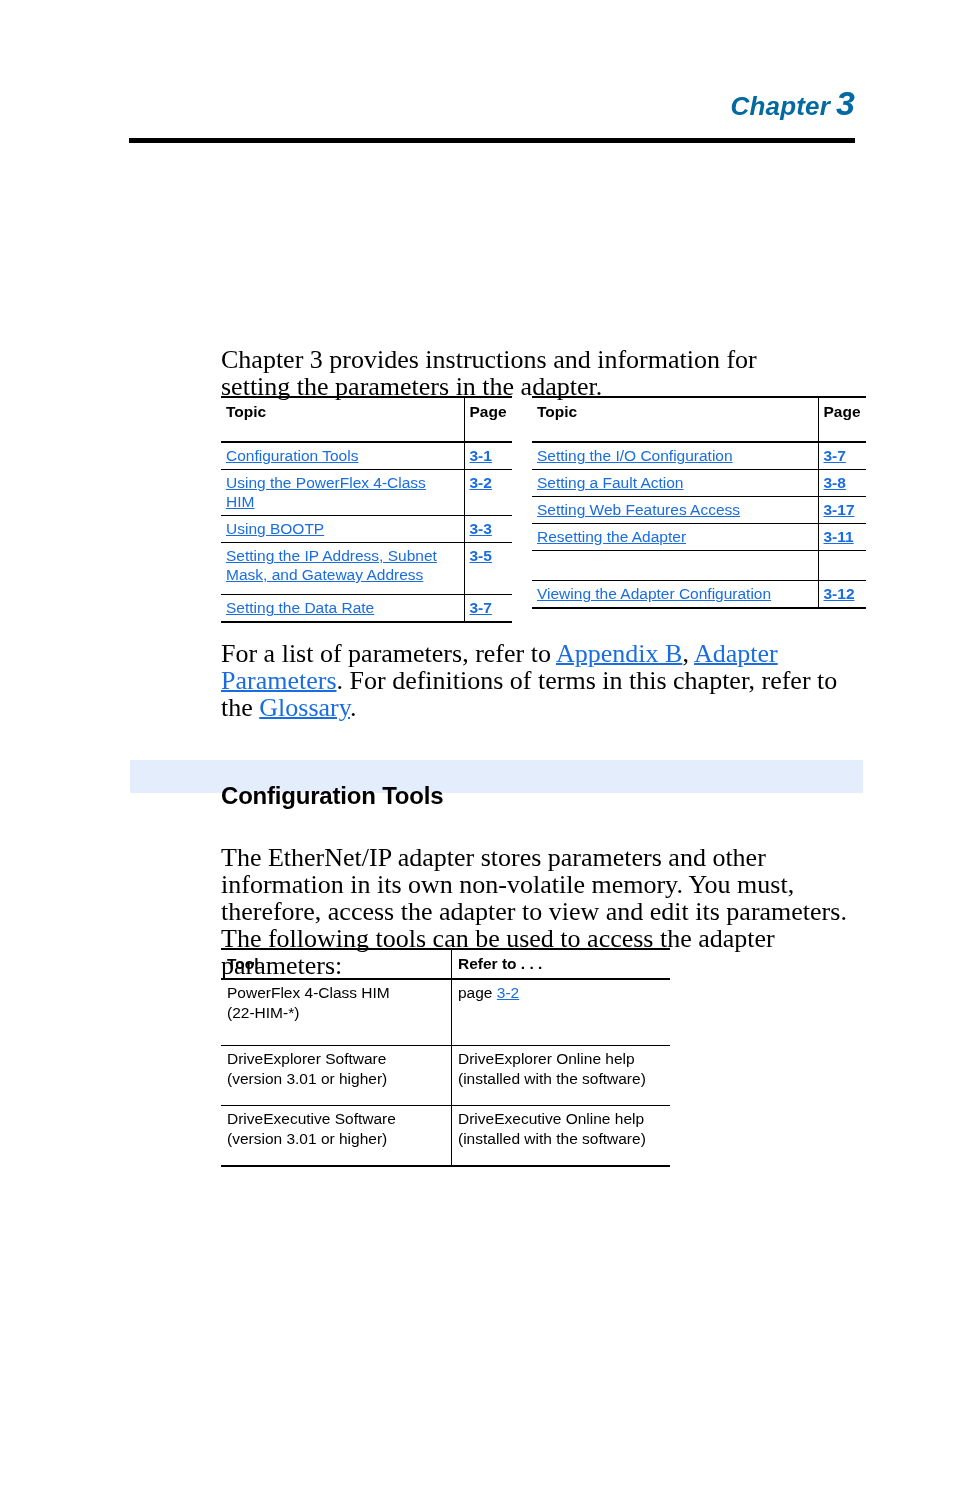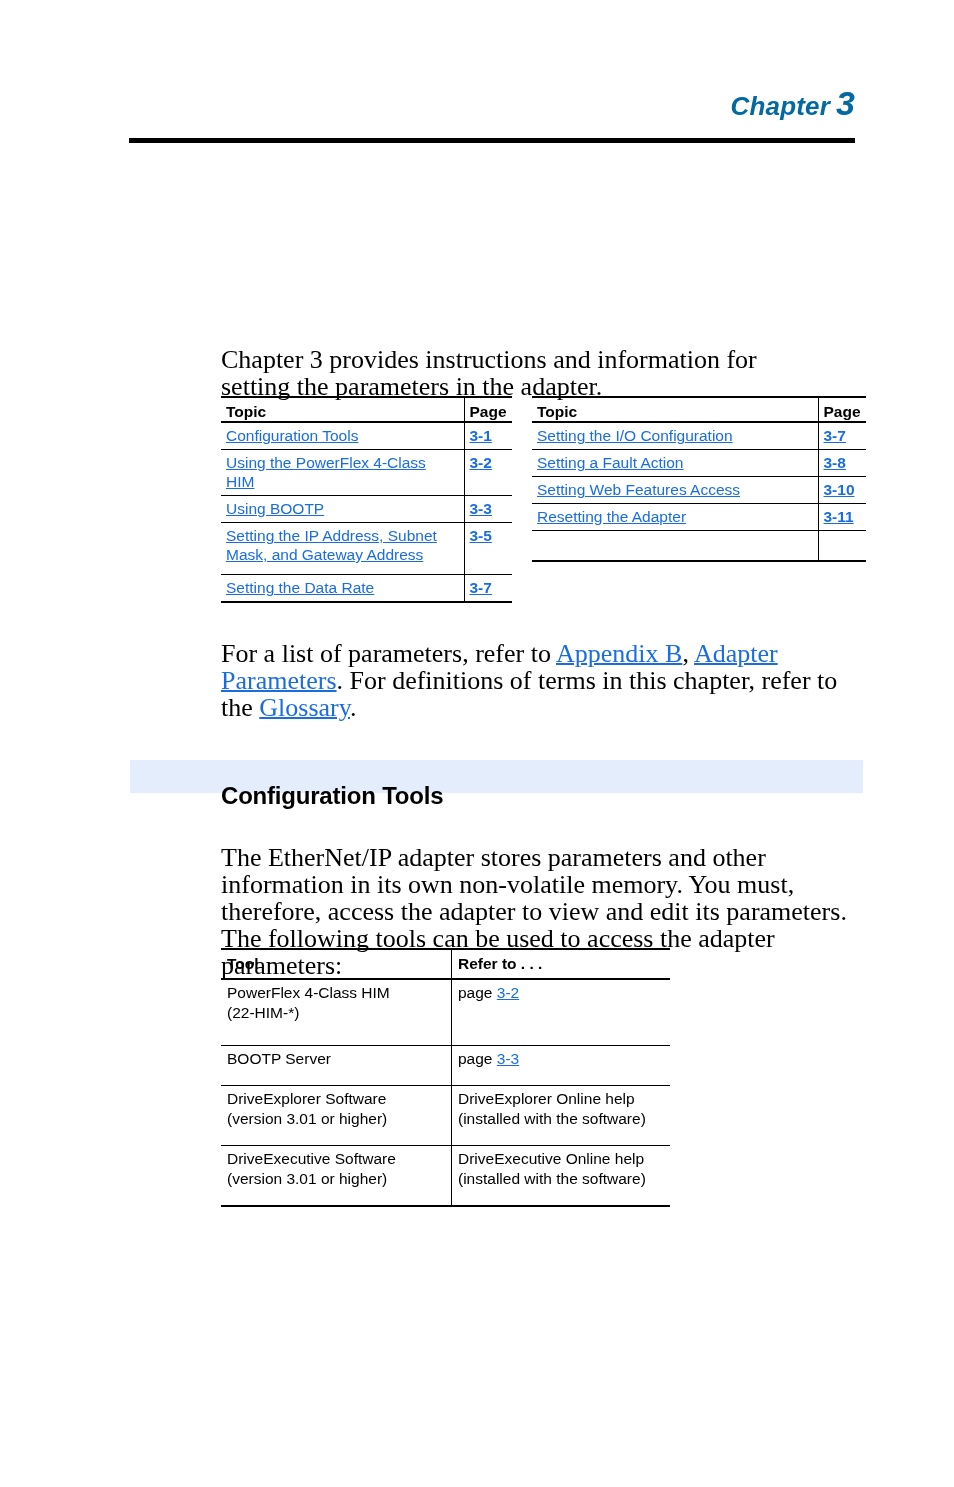--- a/index.html
+++ b/index.html
@@ -100,21 +100,21 @@
     padding: 3px 5px 4px 5px;
     vertical-align: top;
     line-height: 19px;
   }
   .topic-table th {
     border-top: 2.5px solid #000;
     border-bottom: 2.5px solid #000;
     font-weight: bold;
     text-align: left;
     padding-top: 4px;
-    padding-bottom: 0;
+    padding-bottom: 20px;
   }
   .topic-table tr:last-child td {
     border-bottom: 2.5px solid #000;
   }
   .topic-table th:first-child,
   .topic-table td:first-child { border-left: none; }
   .topic-table th:last-child,
   .topic-table td:last-child  { border-right: none; }
 
   .topic-table .col-topic { width: auto; }
@@ -247,30 +247,34 @@
       <tr>
         <td><span class="doclink">Setting the I/O Configuration</span></td>
         <td class="pagecell"><span class="doclink">3-7</span></td>
       </tr>
       <tr>
         <td><span class="doclink">Setting a Fault Action</span></td>
         <td class="pagecell"><span class="doclink">3-8</span></td>
       </tr>
       <tr>
         <td><span class="doclink">Setting Web Features Access</span></td>
-        <td class="pagecell"><span class="doclink">3-10</span></td>
+        <td class="pagecell"><span class="doclink">3-17</span></td>
       </tr>
       <tr>
         <td><span class="doclink">Resetting the Adapter</span></td>
         <td class="pagecell"><span class="doclink">3-11</span></td>
       </tr>
       <tr class="spacer">
         <td></td>
         <td></td>
       </tr>
+      <tr>
+        <td><span class="doclink">Viewing the Adapter Configuration</span></td>
+        <td class="pagecell"><span class="doclink">3-12</span></td>
+      </tr>
     </tbody>
   </table>
 
   <p class="para para-xref"><span>For a list of parameters, refer to </span><span class="doclink">Appendix B</span><span>, </span><span class="doclink">Adapter Parameters</span><span>. For definitions of terms in this chapter, refer to the </span><span class="doclink">Glossary</span><span>.</span></p>
 
   <div class="section-band"></div>
   <h2 class="section-title">Configuration Tools</h2>
 
   <p class="para para-tools">The EtherNet/IP adapter stores parameters and other information in its own non-volatile memory. You must, therefore, access the adapter to view and edit its parameters. The following tools can be used to access the adapter parameters:</p>
 
@@ -286,28 +290,20 @@
         <td>
           <span class="cellline">PowerFlex 4-Class HIM</span>
           <span class="cellline">(22-HIM-*)</span>
         </td>
         <td>
           <span class="cellline"><span>page </span><span class="doclink">3-2</span></span>
         </td>
       </tr>
       <tr>
         <td>
-          <span class="cellline">BOOTP Server</span>
-        </td>
-        <td>
-          <span class="cellline"><span>page </span><span class="doclink">3-3</span></span>
-        </td>
-      </tr>
-      <tr>
-        <td>
           <span class="cellline">DriveExplorer Software</span>
           <span class="cellline">(version 3.01 or higher)</span>
         </td>
         <td>
           <span class="cellline">DriveExplorer Online help</span>
           <span class="cellline">(installed with the software)</span>
         </td>
       </tr>
       <tr>
         <td>

